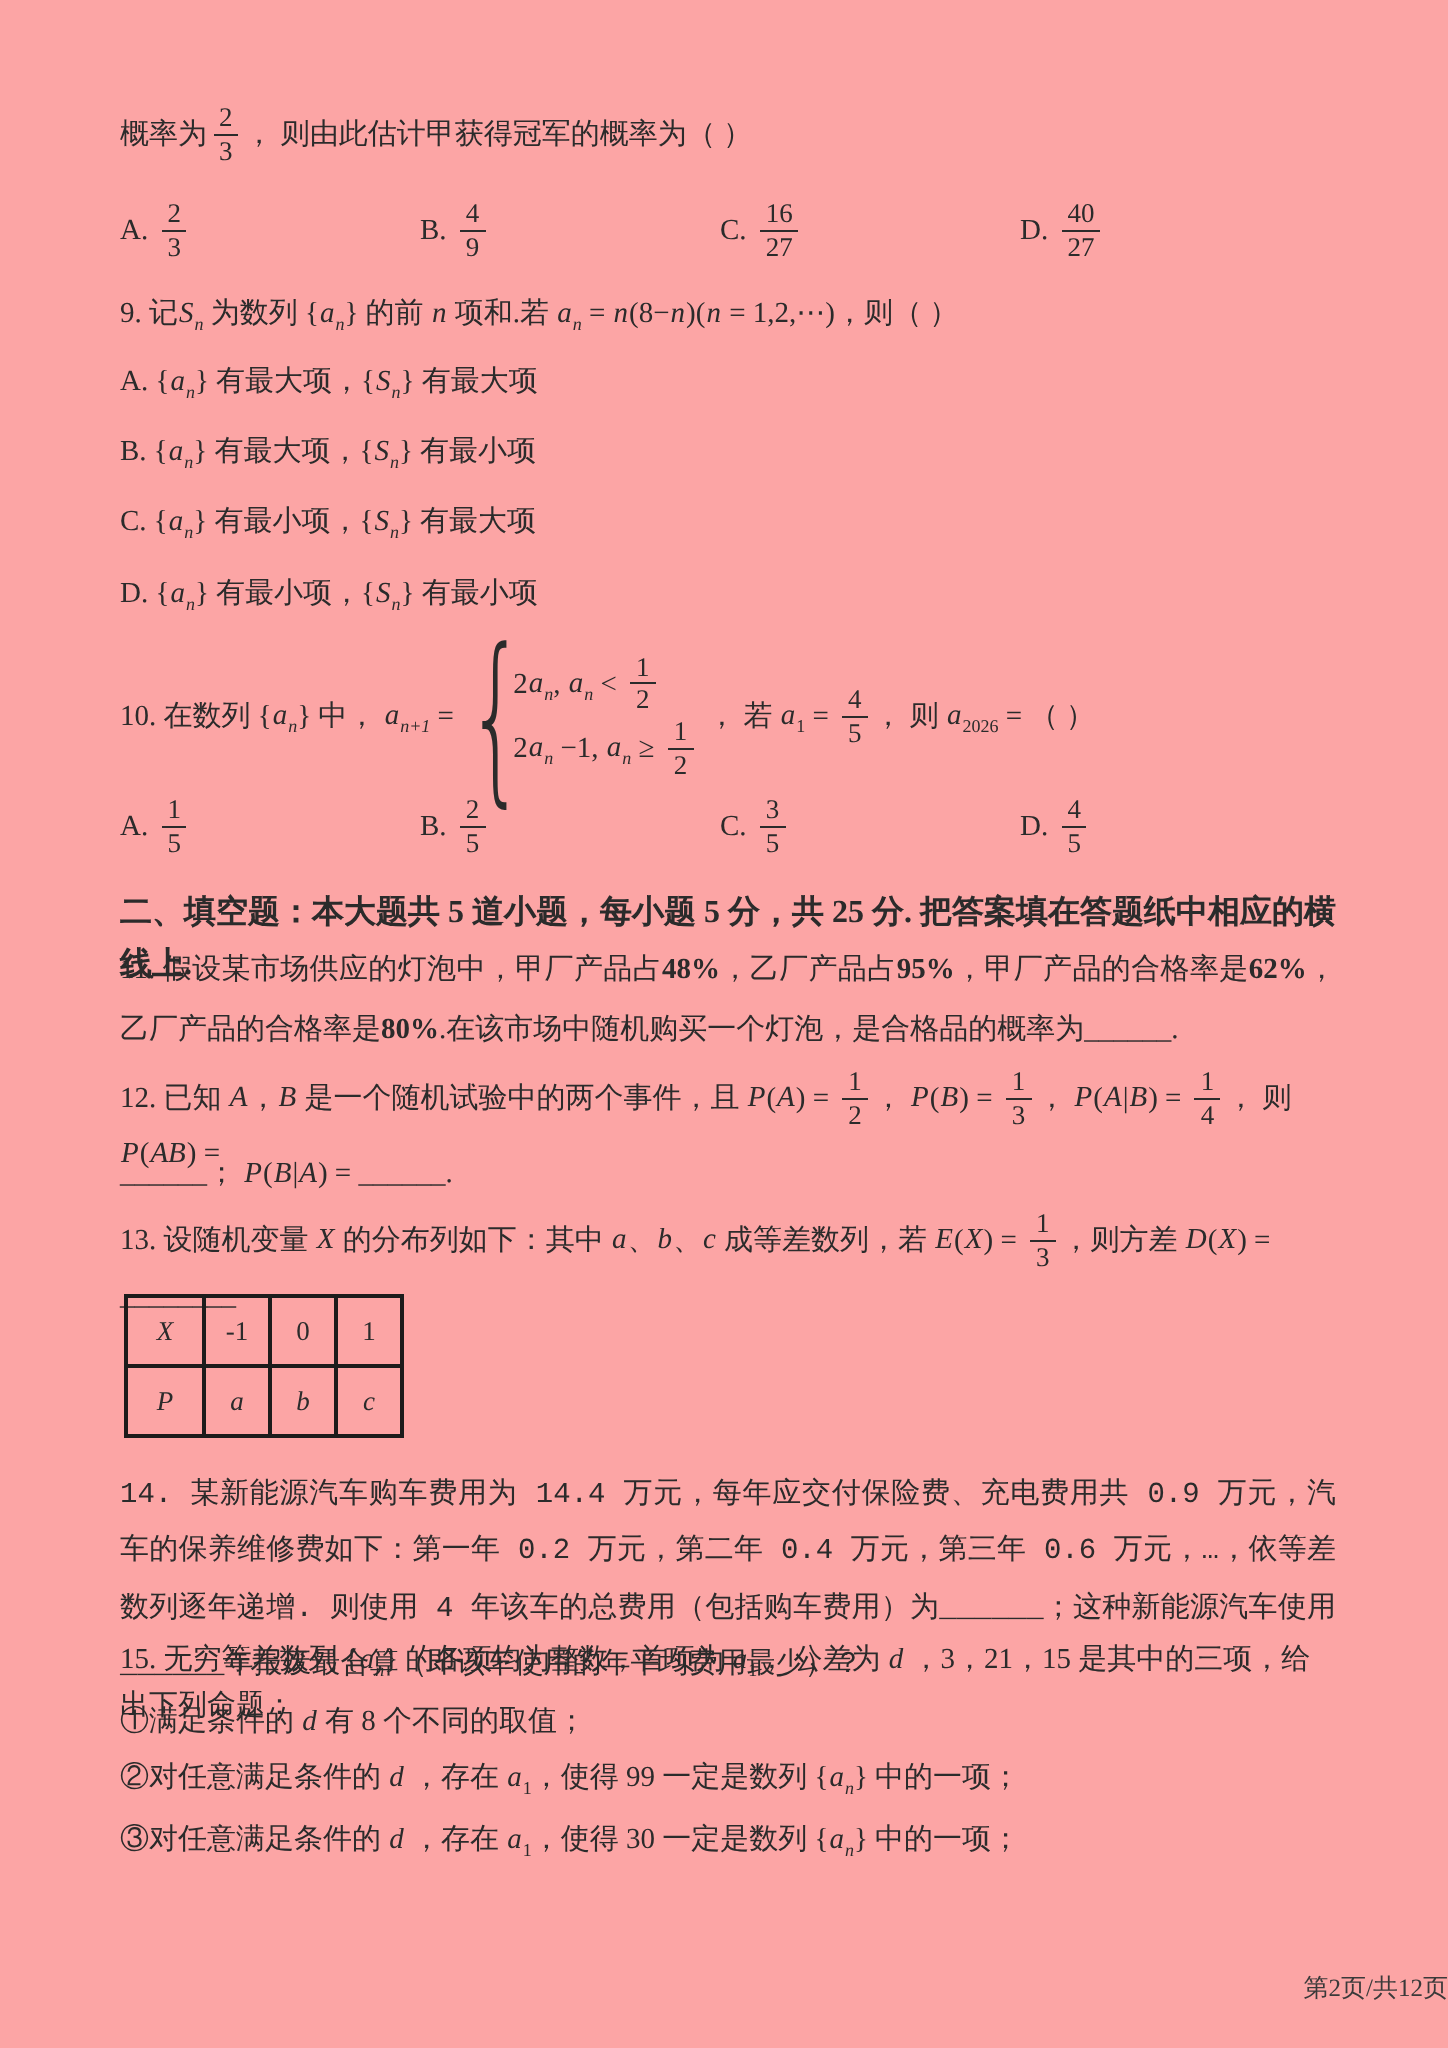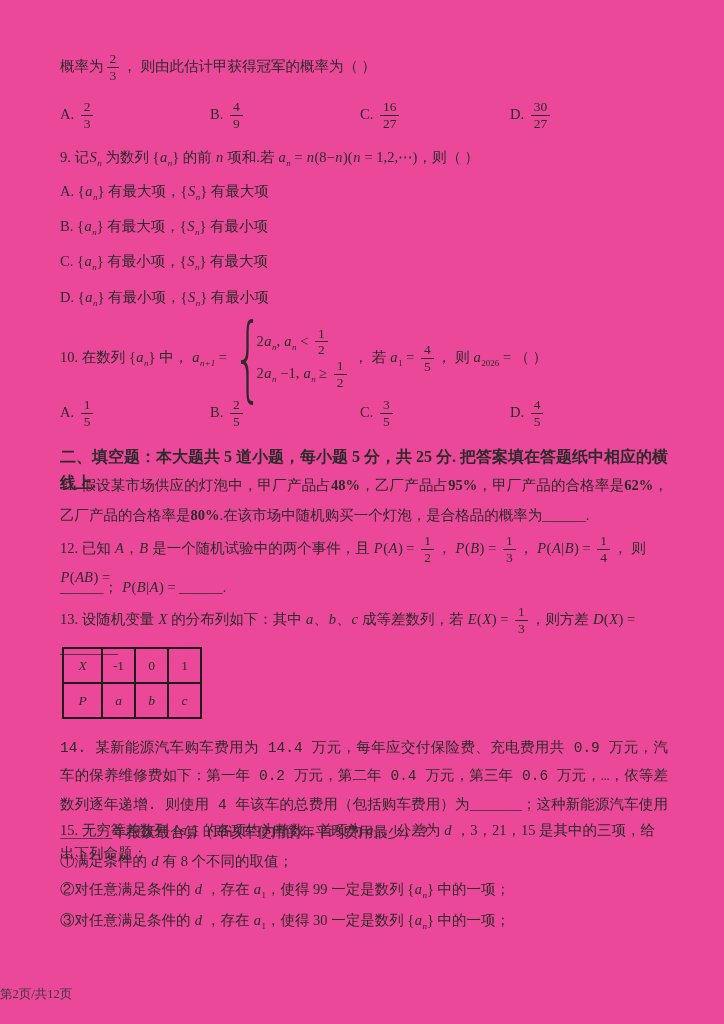--- a/index.html
+++ b/index.html
@@ -1,21 +1,21 @@
 <!DOCTYPE html>
 <html><head>
 <meta charset="utf-8">
 <style>
   html,body{margin:0;padding:0;}
   body{
     width:724px;height:1024px;background:#ffffff;position:relative;
     font-family:"Liberation Serif","DejaVu Serif",serif;
     color:#2b2b2b;font-size:14.5px;overflow:hidden;
   }
-  .page{position:absolute;inset:0;background:#ec4899;}
+  .page{position:absolute;inset:0;background:#fca5a5;}
   .block{position:absolute;left:60px;width:608px;line-height:1.6;}
   .para{text-align:justify;line-height:2.05;}
   .para14{text-align:justify;line-height:1.95;font-family:Liberation Mono, monospace;}
   .bold{font-weight:bold;}
   b{font-weight:bold;}
   .m{font-style:italic;font-family:"Liberation Serif","DejaVu Serif",serif;padding:0 0.5px;}
   sub{font-size:9px;line-height:0;letter-spacing:0;}
   sub.it{font-style:italic;}
   .frac{
     display:inline-flex;flex-direction:column;align-items:center;
@@ -36,21 +36,21 @@
   .opt{width:150px;}
   .optrow{margin-bottom:12px;}
   table.dist{border-collapse:collapse;}
   table.dist td{
     border:2px solid #1c1c1c;width:27px;height:33px;text-align:center;
     font-size:13.5px;padding:0 2px;
   }
   table.dist td.c0{width:33px;}
   td.it{font-style:italic;}
   .footer{
-    position:absolute;top:986px;left:0;width:724px;text-align:left;
+    position:absolute;top:986px;left:0;width:724px;text-align:right;
     font-size:12.5px;color:#3a3a3a;
   }
 </style>
 </head>
 <body>
 
 <div class="page">
 
   <div class="block" style="top:52px">概率为<span class="frac">
         <span class="num">2</span>
@@ -64,21 +64,21 @@
         </span></div>
     <div class="opt">B. <span class="frac">
           <span class="num">4</span>
           <span class="den">9</span>
         </span></div>
     <div class="opt">C. <span class="frac">
           <span class="num">16</span>
           <span class="den">27</span>
         </span></div>
     <div class="opt">D. <span class="frac">
-          <span class="num">30</span>
+          <span class="num">40</span>
           <span class="den">27</span>
         </span></div>
   </div>
 
   <div class="block" style="top:146px">9. 记<span class="m">S</span><sub class="it">n</sub> 为数列 {<span class="m">a</span><sub class="it">n</sub>} 的前 <span class="m">n</span> 项和.若 <span class="m">a</span><sub class="it">n</sub> = <span class="m">n</span>(8−<span class="m">n</span>)(<span class="m">n</span> = 1,2,⋯)，则（  ）</div>
 
   <div class="block" style="top:180px">
     <div class="optrow">A. {<span class="m">a</span><sub class="it">n</sub>} 有最大项，{<span class="m">S</span><sub class="it">n</sub>} 有最大项</div>
     <div class="optrow">B. {<span class="m">a</span><sub class="it">n</sub>} 有最大项，{<span class="m">S</span><sub class="it">n</sub>} 有最小项</div>
     <div class="optrow">C. {<span class="m">a</span><sub class="it">n</sub>} 有最小项，{<span class="m">S</span><sub class="it">n</sub>} 有最大项</div>

